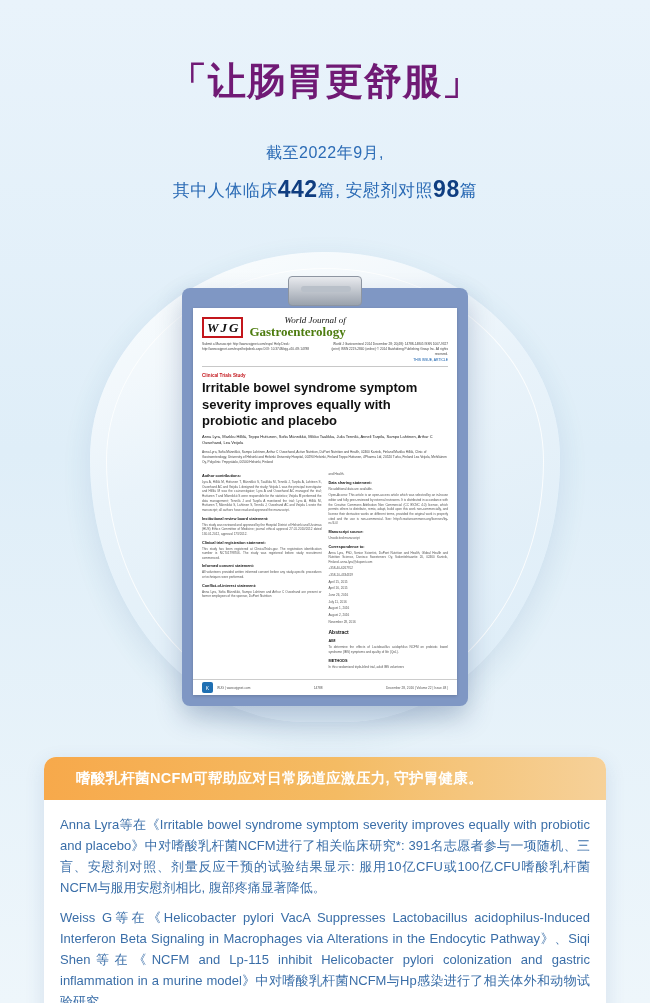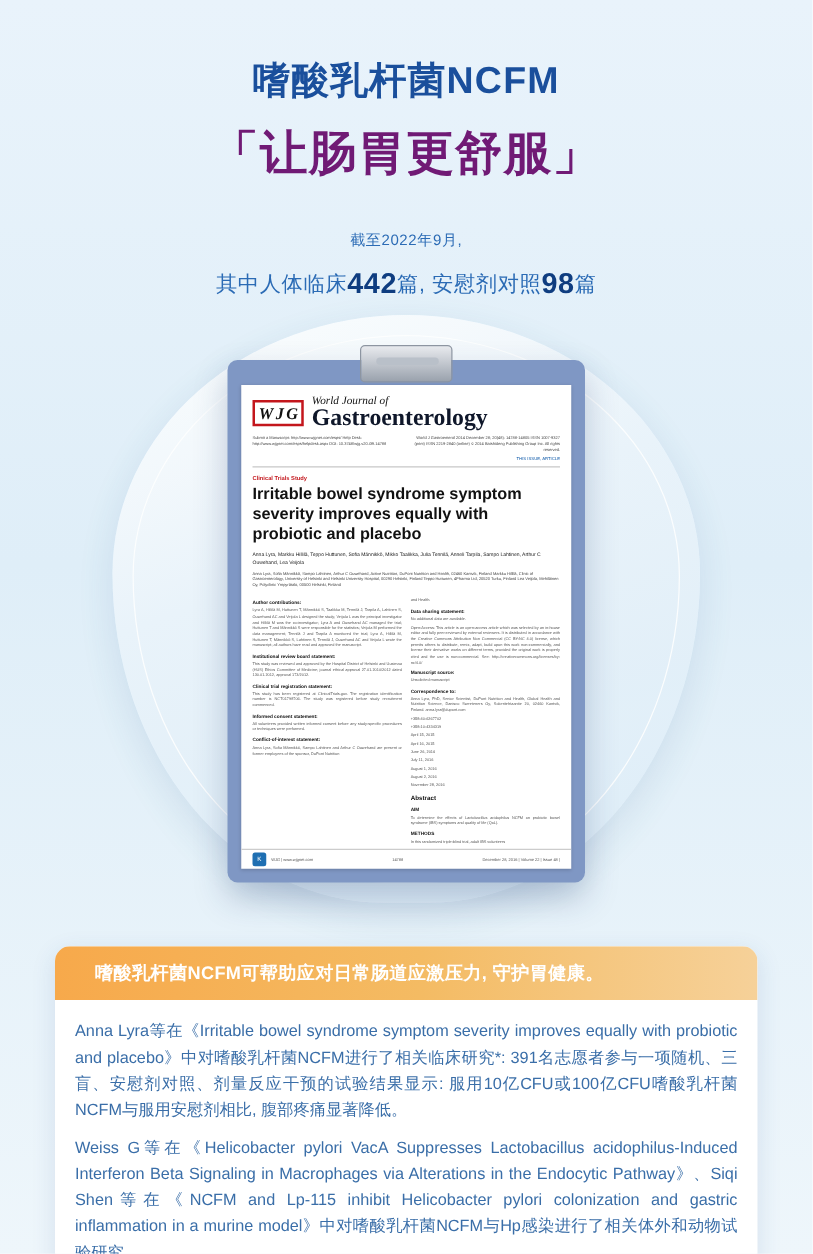--- a/index.html
+++ b/index.html
@@ -12,21 +12,21 @@
 
   
   .header { padding-top: 44px; text-align: center; position: relative; z-index: 5; }
   .title-main {
     font-size: 30px; font-weight: bold; color: #1a4f9c; letter-spacing: 1px;
   }
   .title-sub {
     font-size: 38px; font-weight: bold; color: #701a75; margin-top: 12px; letter-spacing: 1px;
   }
   .stat-line1 {
-    margin-top: 36px; font-size: 12px; color: #2b6bb5; letter-spacing: 0.5px;
+    margin-top: 36px; font-size: 16px; color: #2b6bb5; letter-spacing: 0.5px;
   }
   .stat-line2 {
     margin-top: 12px; font-size: 17px; color: #2b6bb5; letter-spacing: 0.5px;
   }
   .num { color: #0f3d80; font-weight: bold; font-size: 23px; vertical-align: -1px; }
 
   
   .shield-wrap {
     position: absolute; left: 50%; top: 252px; transform: translateX(-50%);
     width: 470px; height: 470px; z-index: 1;
@@ -72,24 +72,24 @@
   .mast-row { display: flex; align-items: center; gap: 6px; }
   .wjg-logo {
     border: 2px solid #c3161c; padding: 2px 3px; display: flex; gap: 2px;
     align-items: center; background: #fff;
   }
   .wjg-logo span {
     font-family: "Liberation Serif", serif; font-style: italic; font-weight: bold;
     font-size: 13px; color: #111; line-height: 1;
   }
   .mast-title {
-    font-family: "Liberation Serif", serif; line-height: 1.05;
+    font-family: "Liberation Serif", serif; line-height: 1.05; text-align: right;
   }
   .mast-title .l1 { font-size: 9px; font-style: italic; color: #111; }
-  .mast-title .l2 { font-size: 19px; font-weight: bold; color: #0f172a; }
+  .mast-title .l2 { font-size: 13px; font-weight: bold; color: #4d7c0f; }
   .mast-meta { font-size: 3.2px; color: #444; line-height: 1.5; margin-top: 3px;
     display: flex; justify-content: space-between; gap: 6px; }
   .mast-meta div { flex: 1; }
   .online-tag { font-size: 3.4px; color: #0a57a8; text-align: right; margin-top: 2px; }
 
   .sect-label { color: #c3161c; font-size: 4.6px; margin-top: 6px; font-weight: bold; }
   .art-title {
     font-size: 13px; font-weight: bold; color: #111; line-height: 1.25; margin-top: 2px;
   }
   .authors { font-size: 4px; color: #222; line-height: 1.5; margin-top: 5px; }
@@ -125,21 +125,20 @@
   .para {
     font-size: 13px; color: #3a6ea8; line-height: 1.62; margin-bottom: 9px;
     text-align: justify;
   }
   .para:last-child { margin-bottom: 0; }
 </style>
 </head>
 <body>
 
 <div class="header">
-  <div class="title-main">嗜酸乳杆菌NCFM</div>
   <div class="title-sub">「让肠胃更舒服」</div>
   <div class="stat-line1">截至2022年9月,</div>
   <div class="stat-line2">
     <span>其中人体临床</span><span class="num">442</span><span>篇, 安慰剂对照</span><span class="num">98</span><span>篇</span>
   </div>
 </div>
 
 <div class="shield-wrap">
   <div class="shield"></div>
 </div>

